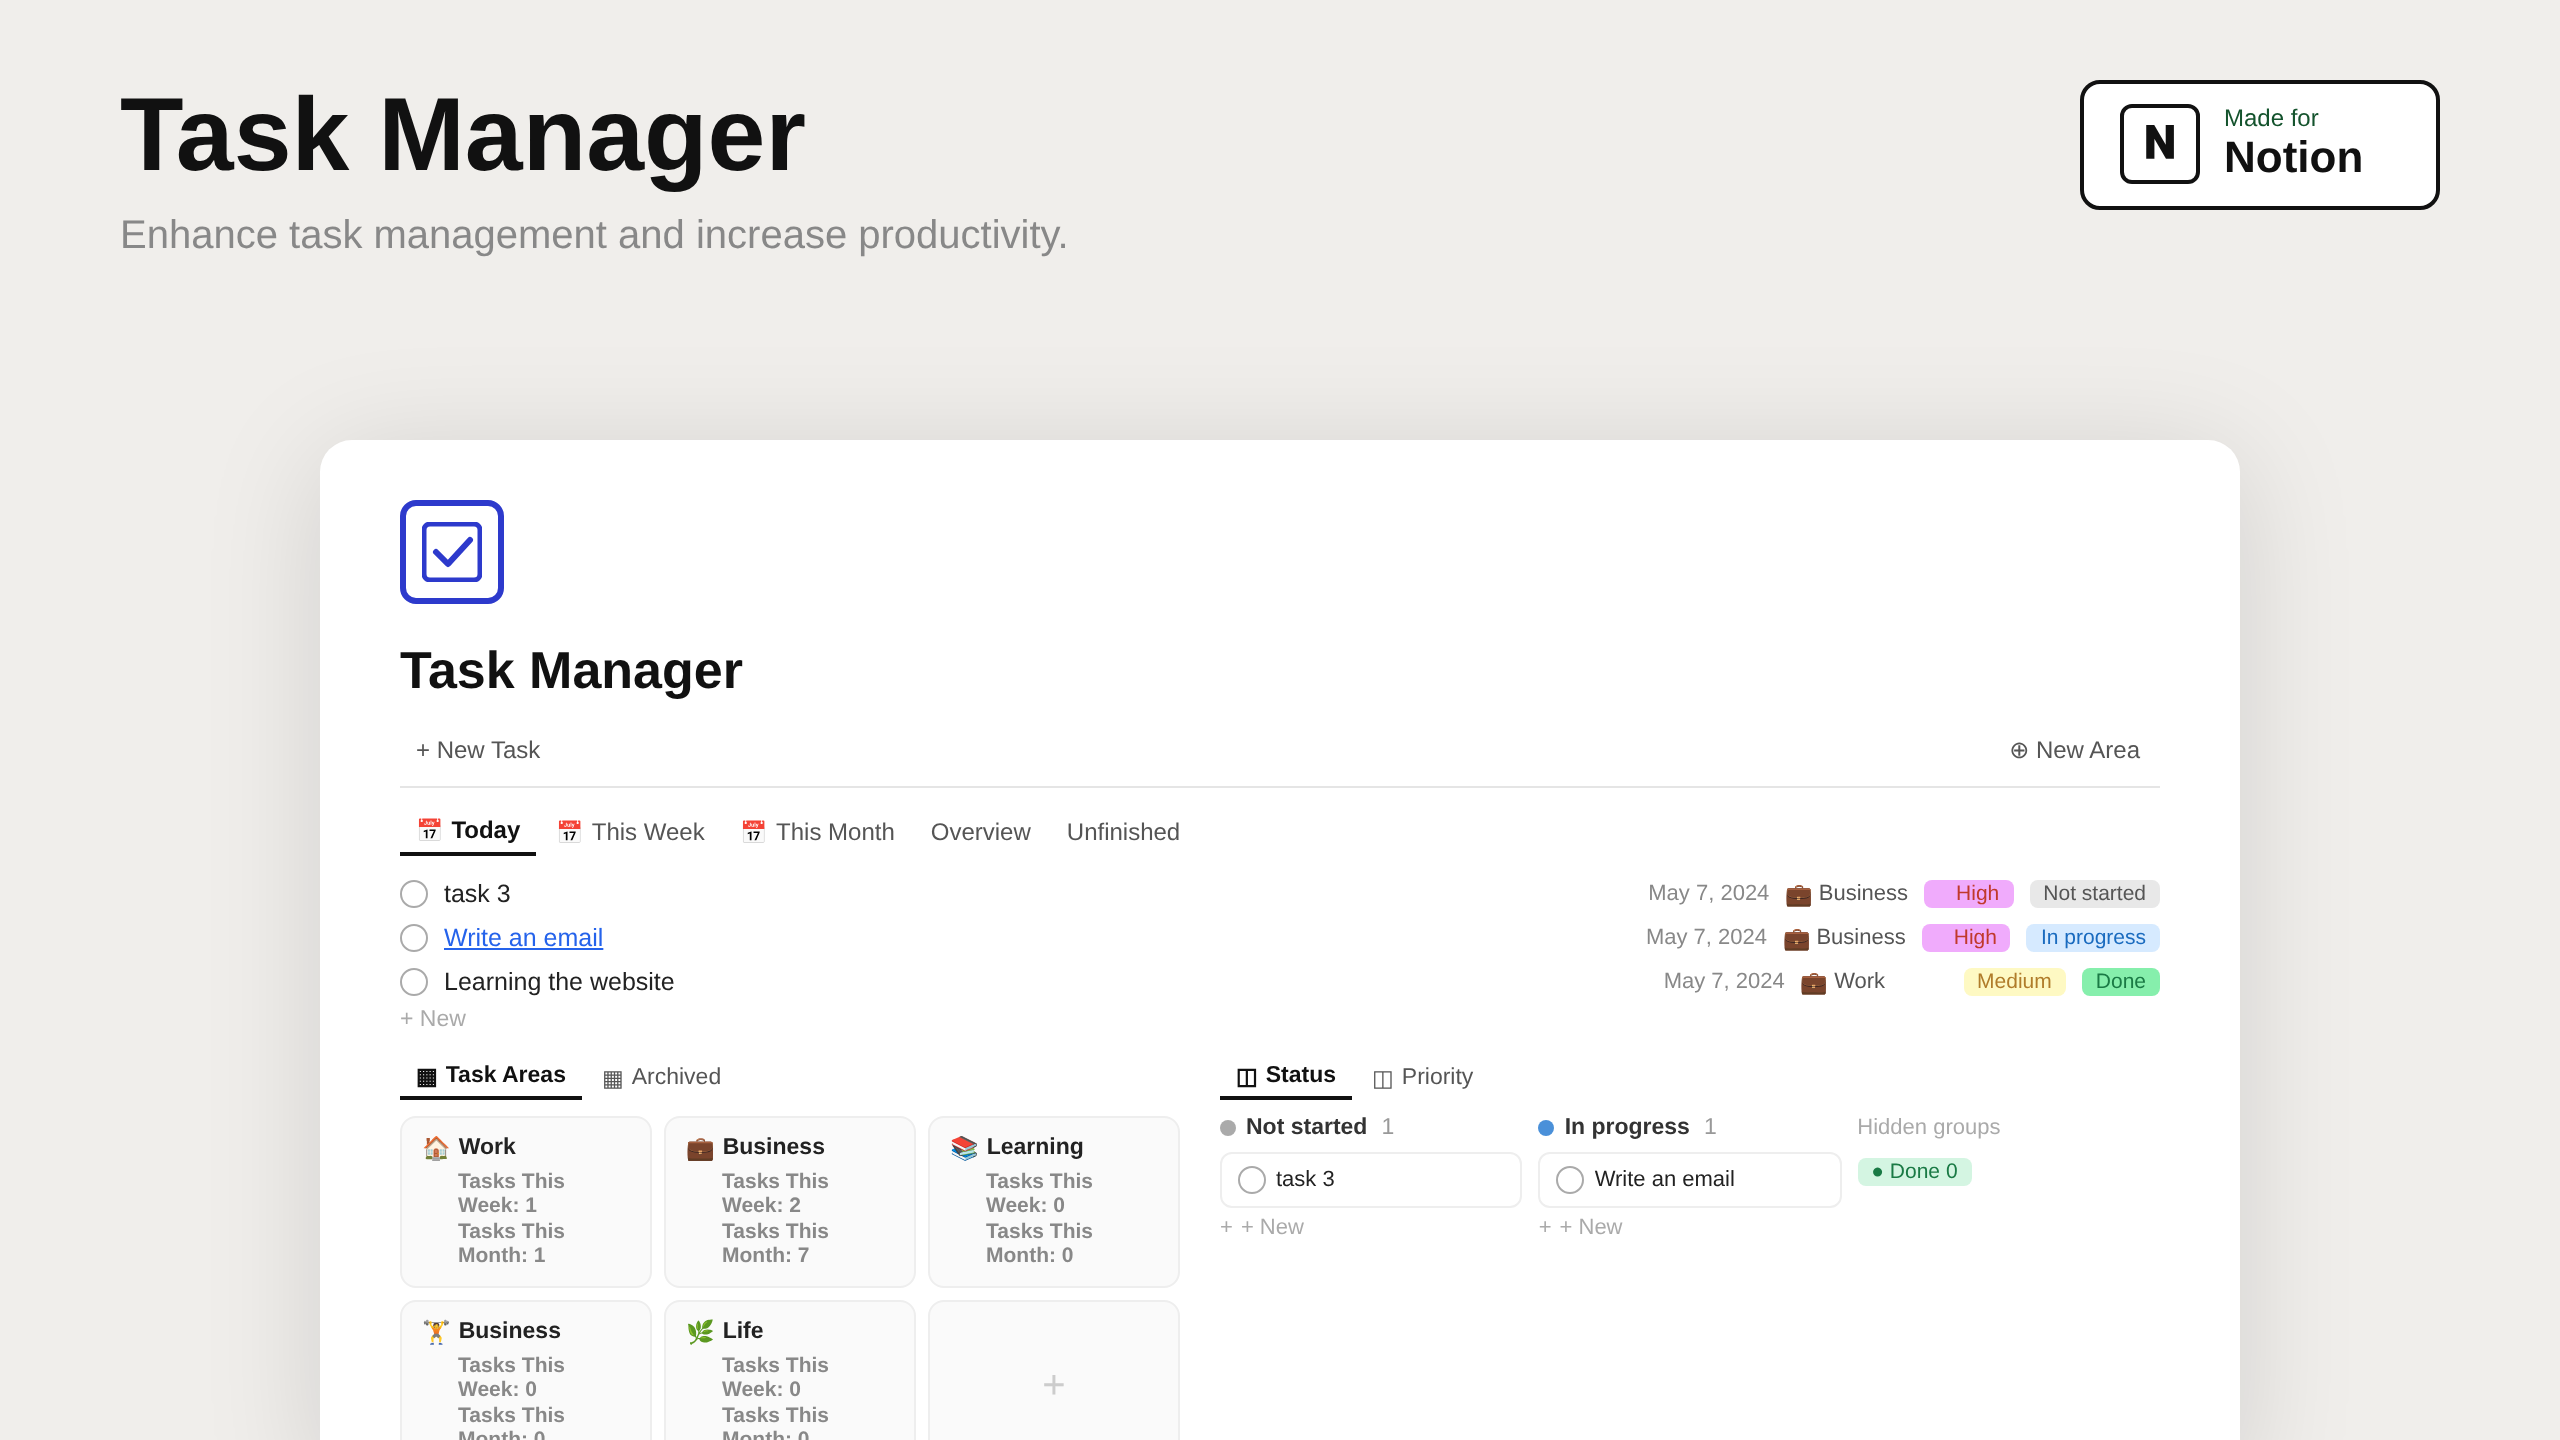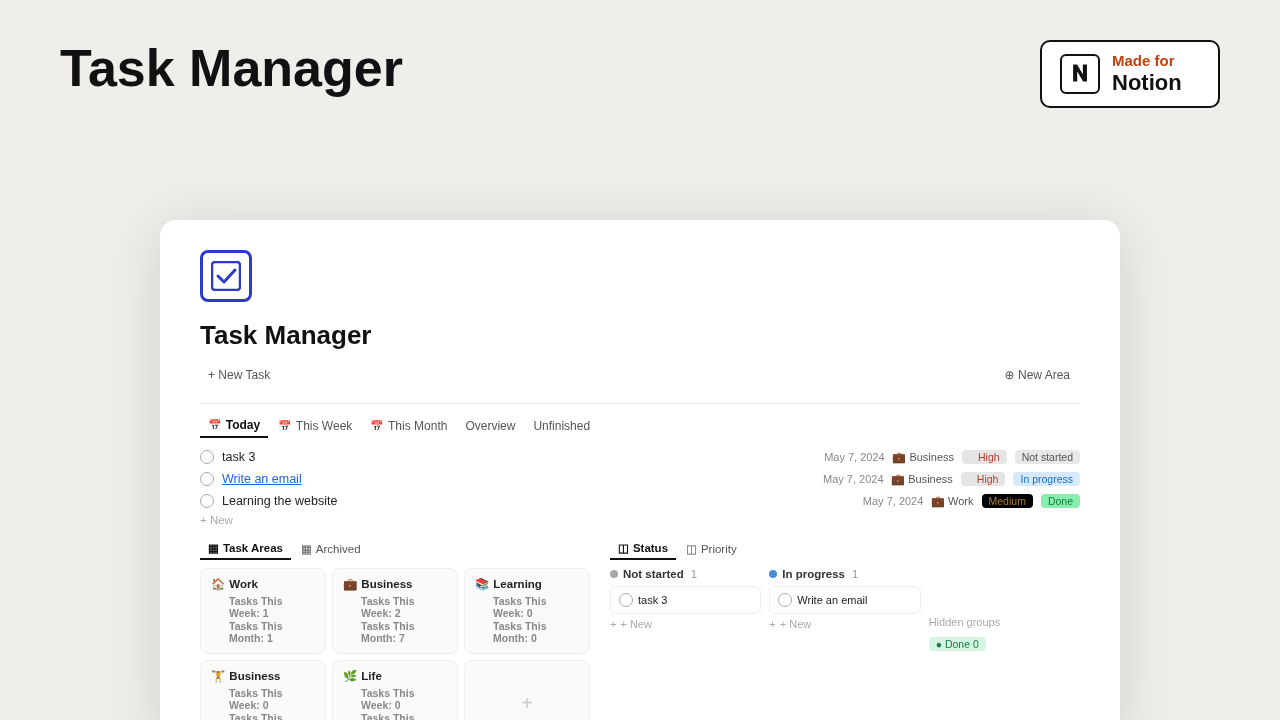--- a/index.html
+++ b/index.html
@@ -56,23 +56,23 @@
       color: #111;
       font-family: serif;
       flex-shrink: 0;
     }
     .notion-text {
       display: flex;
       flex-direction: column;
       line-height: 1.2;
     }
     .notion-made-for {
-      font-size: 15px;
-      color: #c2410c;
-      font-weight: 700;
+      font-size: 12px;
+      color: #14532d;
+      font-weight: 400;
     }
     .notion-word {
       font-size: 22px;
       font-weight: 700;
       color: #111;
     }
 
     
     .app-window {
       position: absolute;
@@ -110,21 +110,21 @@
       margin-bottom: 14px;
     }
 
     
     .toolbar {
       display: flex;
       justify-content: space-between;
       align-items: flex-start;
       margin-bottom: 10px;
       border-bottom: 1px solid #e5e5e5;
-      padding-bottom: 18px;
+      padding-bottom: 8px;
     }
     .toolbar-left {
       display: flex;
       align-items: center;
       gap: 4px;
     }
     .toolbar-btn {
       display: flex;
       align-items: center;
       gap: 4px;
@@ -209,22 +209,22 @@
       gap: 3px;
       font-size: 11px;
       color: #555;
     }
     .badge {
       padding: 1px 7px;
       border-radius: 4px;
       font-size: 10.5px;
       font-weight: 500;
     }
-    .badge-high { background: #e5e5e5; color: #c0392b; padding-left: 16px; }
-    .badge-medium { background: #000000; color: #b07c2a; }
+    .badge-high { background: #f0abfc; color: #c0392b; padding-left: 16px; }
+    .badge-medium { background: #fef9c3; color: #b07c2a; margin-left: 31px; }
     .badge-not-started { background: #e8e8e8; color: #555; }
     .badge-in-progress { background: #d6eaff; color: #1a6bbf; }
     .badge-done { background: #86efac; color: #1a7a45; }
 
     .add-new-row {
       display: flex;
       align-items: center;
       gap: 4px;
       font-size: 11.5px;
       color: #aaa;
@@ -345,21 +345,20 @@
       gap: 4px;
       font-size: 11px;
       color: #aaa;
       cursor: pointer;
       margin-top: 2px;
     }
     .hidden-groups {
       font-size: 11px;
       color: #aaa;
       margin-bottom: 6px;
-      margin-top: 48px;
     }
     .done-badge-small {
       padding: 1px 7px;
       background: #d4f5e2;
       color: #1a7a45;
       border-radius: 4px;
       font-size: 10.5px;
       display: inline-block;
     }
 
@@ -372,20 +371,21 @@
       align-items: center;
       gap: 5px;
     }
   </style>
 </head>
 <body>
 
 <div class="header">
   <div class="title-block">
     <h1 class="main-title">Task Manager</h1>
+    <p class="subtitle">Enhance task management and increase productivity.</p>
   </div>
   <div class="notion-badge">
     <div class="notion-n-icon">𝐍</div>
     <div class="notion-text">
       <span class="notion-made-for">Made for</span>
       <span class="notion-word">Notion</span>
     </div>
   </div>
 </div>
 

